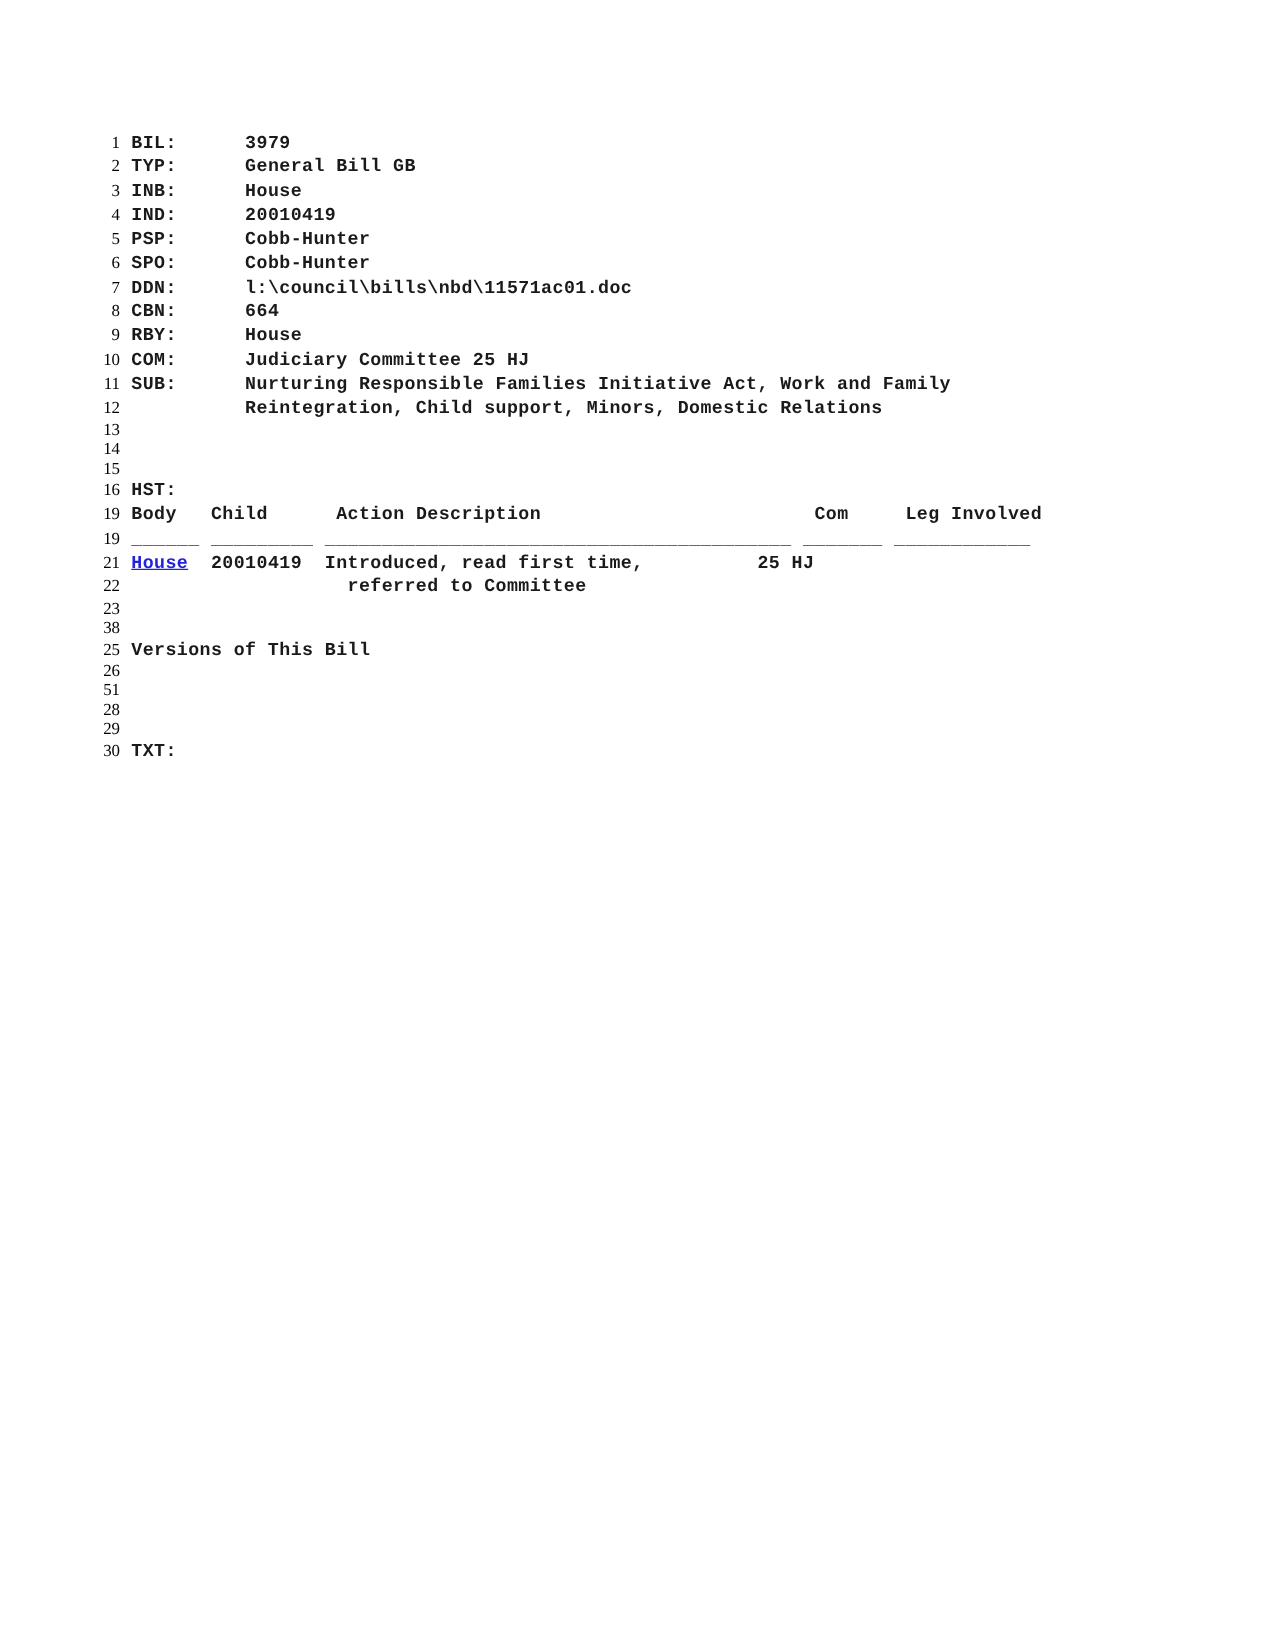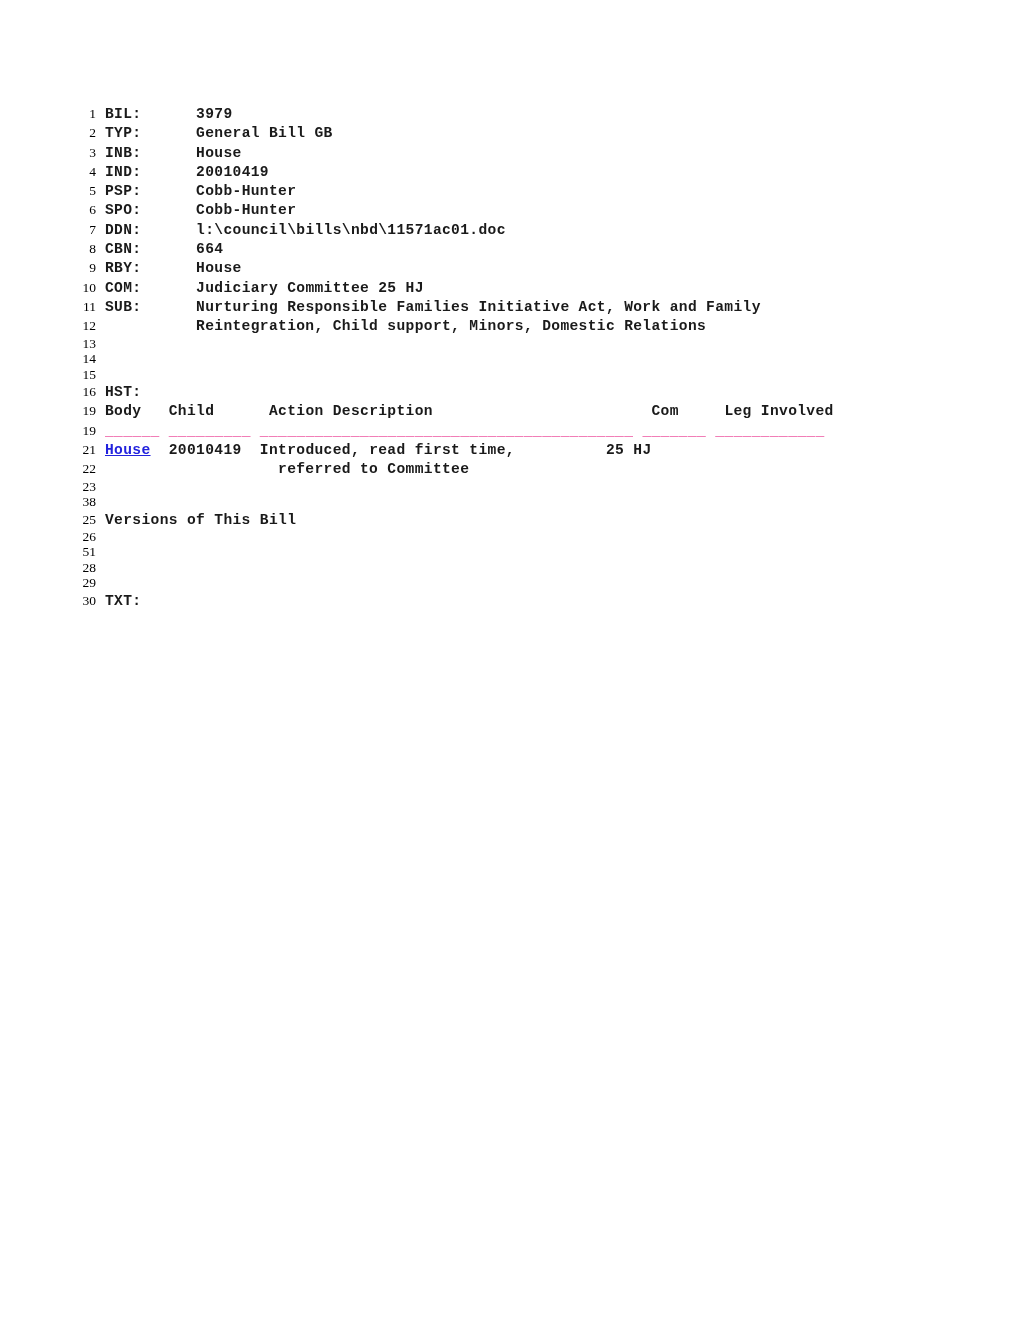--- a/index.html
+++ b/index.html
@@ -58,21 +58,21 @@
     color: #1a1a1a;
     padding-left: 9px;
     white-space: pre;
     font-weight: bold;
   }
   .link {
     color: #2222dd;
     text-decoration: underline;
   }
   .rule {
-    color: #ec4899;
+    color: #b91c1c;
   }
 </style>
 </head>
 <body>
 
 <div class="page">
   <div class="doc-body">
 
     <div class="line">
       <span class="lineno">1</span>

